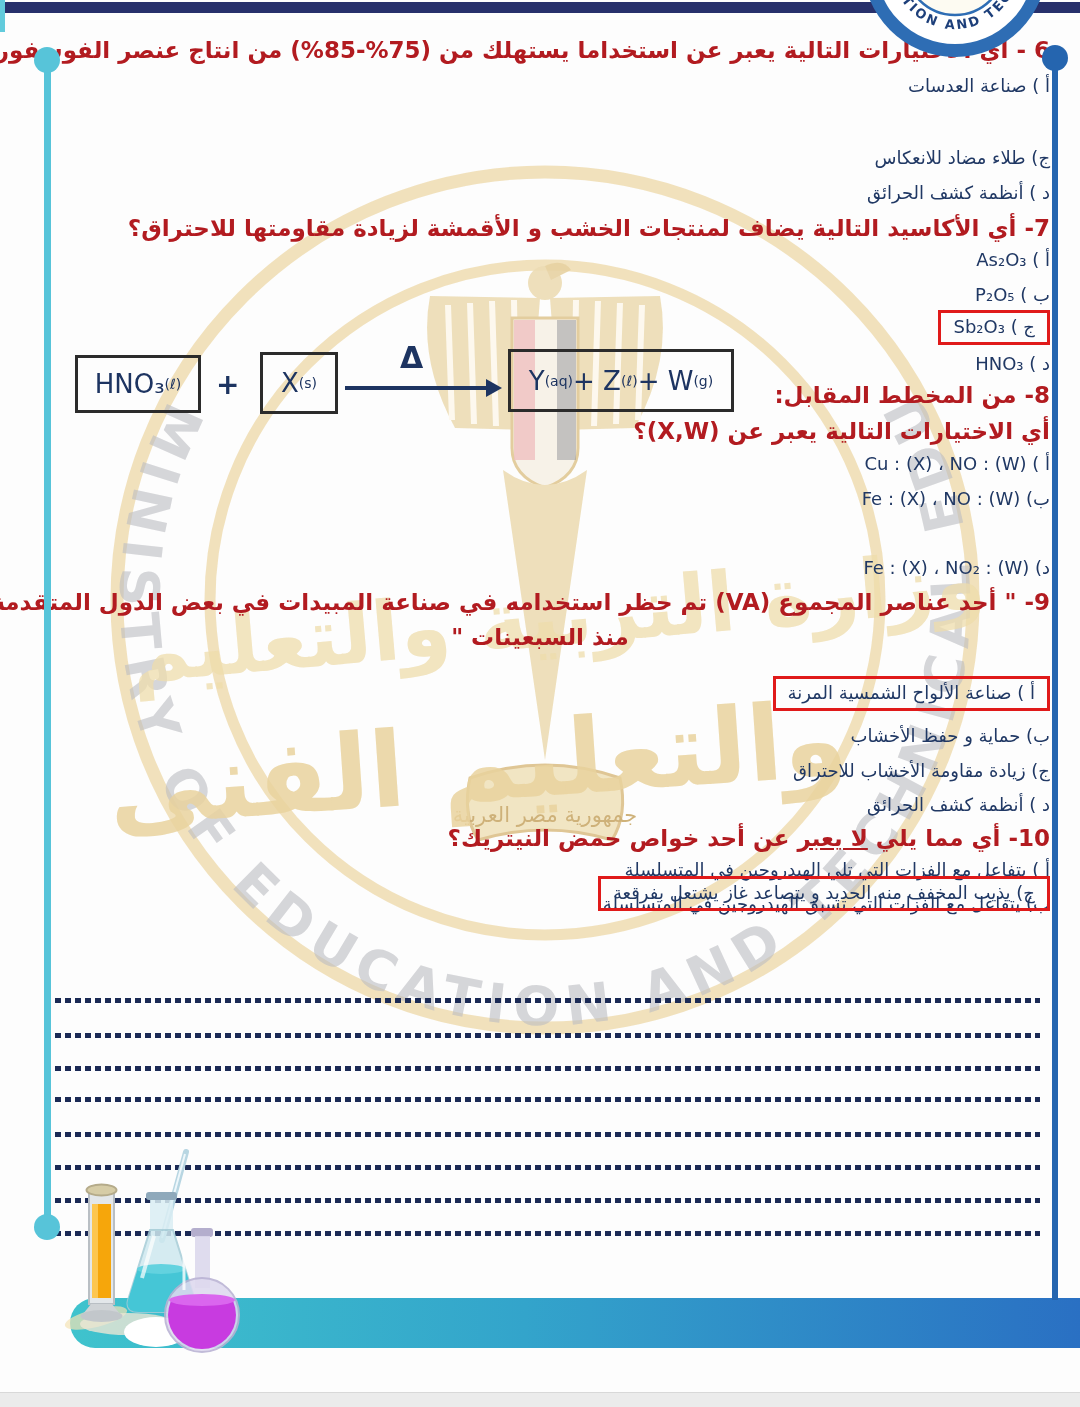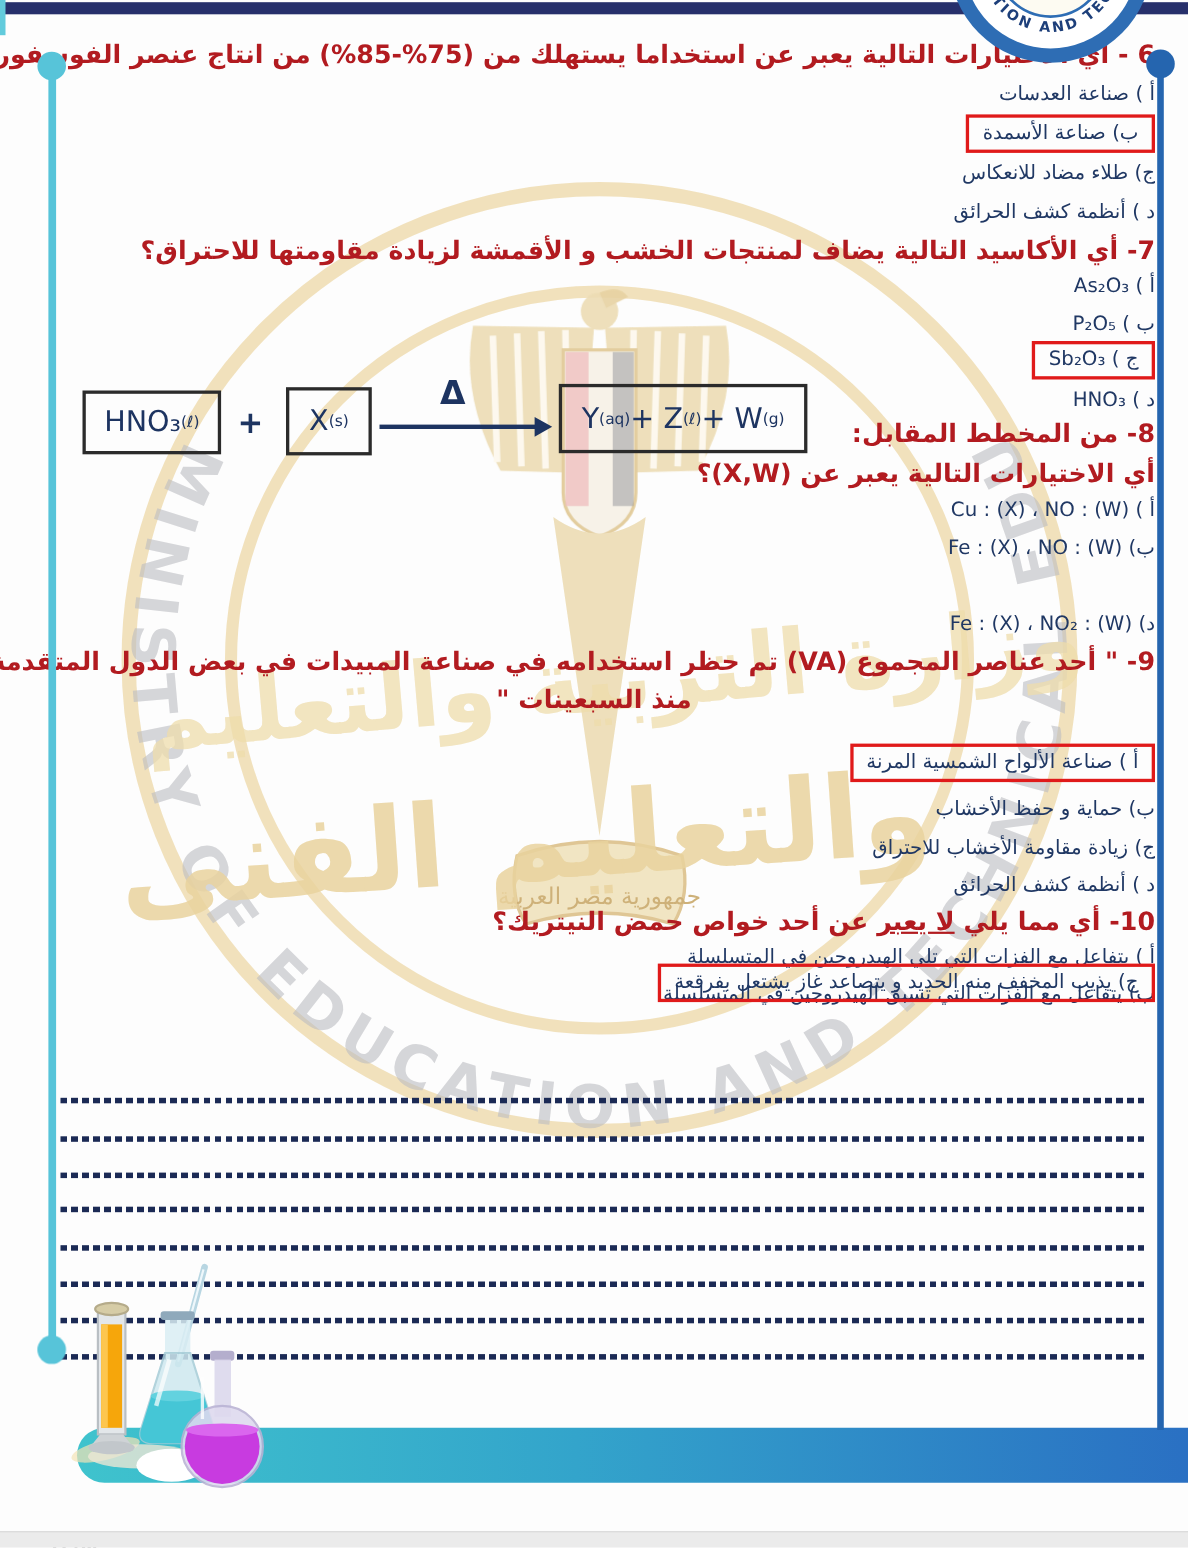--- a/index.html
+++ b/index.html
@@ -99,21 +99,20 @@
     <circle cx="110" cy="85" r="50" fill="#fdfbf2" stroke="#2e6db4" stroke-width="2.5"></circle>
     <g stroke="#d9c27e" stroke-width="2" fill="none">
       <circle cx="110" cy="85" r="30"></circle>
       <path d="M92 100 q18 -30 36 0"></path>
       <path d="M96 78 q14 -18 28 0"></path>
     </g>
   </svg>
 
   <div class="row qtitle" style="top:36px">6 - أي الاختيارات التالية يعبر عن استخداما يستهلك من (75%-85%) من انتاج عنصر الفوسفور ؟</div>
   <div class="row opt" style="top:74px">أ ) صناعة العدسات</div>
-  <div class="row opt" style="top:104px"><span class="boxed">ب) صناعة الأسمدة</span></div>
   <div class="row opt" style="top:146px">ج) طلاء مضاد للانعكاس</div>
   <div class="row opt" style="top:181px">د ) أنظمة كشف الحرائق</div>
 
   <div class="row qtitle" style="top:214px">7- أي الأكاسيد التالية يضاف لمنتجات الخشب و الأقمشة لزيادة مقاومتها للاحتراق؟</div>
   <div class="row opt" style="top:248px">أ ) As₂O₃</div>
   <div class="row opt" style="top:283px">ب ) P₂O₅</div>
   <div class="row opt" style="top:310px"><span class="boxed">ج ) Sb₂O₃</span></div>
   <div class="row opt" style="top:352px">د ) HNO₃</div>
 
   <div class="eqbox" style="position:absolute;left:75px;top:355px;width:120px;height:52px;z-index:3;">

